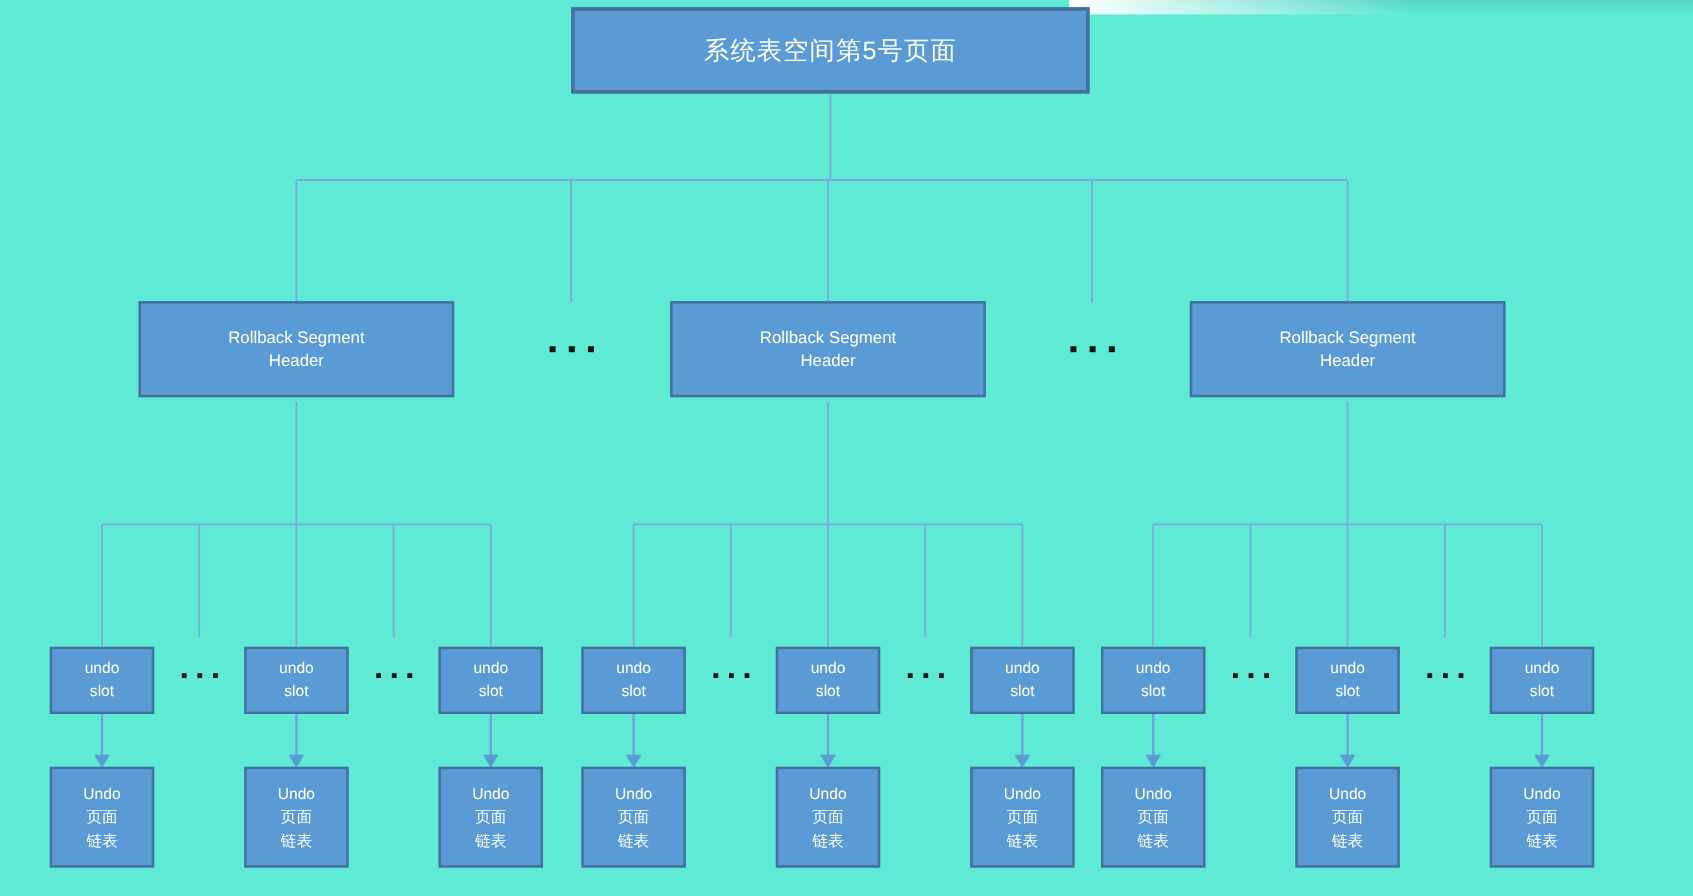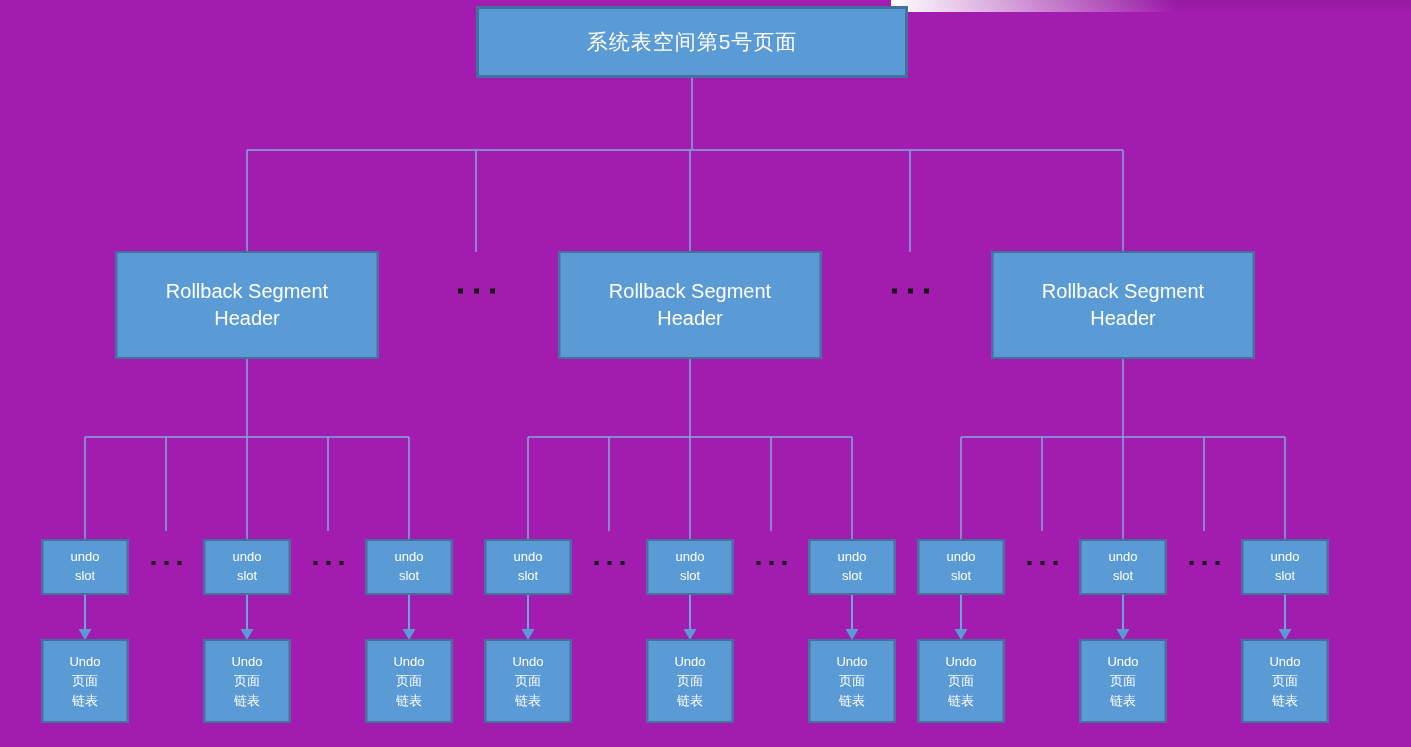--- a/index.html
+++ b/index.html
@@ -1,19 +1,19 @@
 <!DOCTYPE html>
 <html><head>
 <meta charset="utf-8">
 <style>
   html,body{margin:0;padding:0;background:#fff;}
   .canvas{
     position:relative;
     width:1411px;height:747px;
-    background:#a21caf;
+    background:#5eead4;
     overflow:hidden;
     font-family:"Liberation Sans","DejaVu Sans",sans-serif;
   }
   
   .top-shadow{
     position:absolute;top:0;right:0;width:520px;height:12px;
     background:linear-gradient(to bottom, rgba(0,0,0,0.09), rgba(0,0,0,0));
   }
   .top-shadow::after{
     content:"";position:absolute;inset:0;
@@ -33,22 +33,22 @@
     display:flex;align-items:center;justify-content:center;
     text-align:center;
     white-space:pre-line;
   }
   .node.root{
     left:476px;top:6px;width:432px;height:72px;
     border-width:3px;
     font-size:21px;letter-spacing:1px;
   }
   .node.rsh{
-    width:263px;height:108px;top:251px;
-    font-size:20px;line-height:1.35;
+    width:263px;height:80px;top:251px;
+    font-size:14px;line-height:1.35;
   }
   .node.slot{
     width:87px;height:56px;top:539px;
     font-size:13px;line-height:1.45;
   }
   .node.list{
     width:87px;height:84px;top:639px;
     font-size:13px;line-height:1.5;
   }
   .dots{

